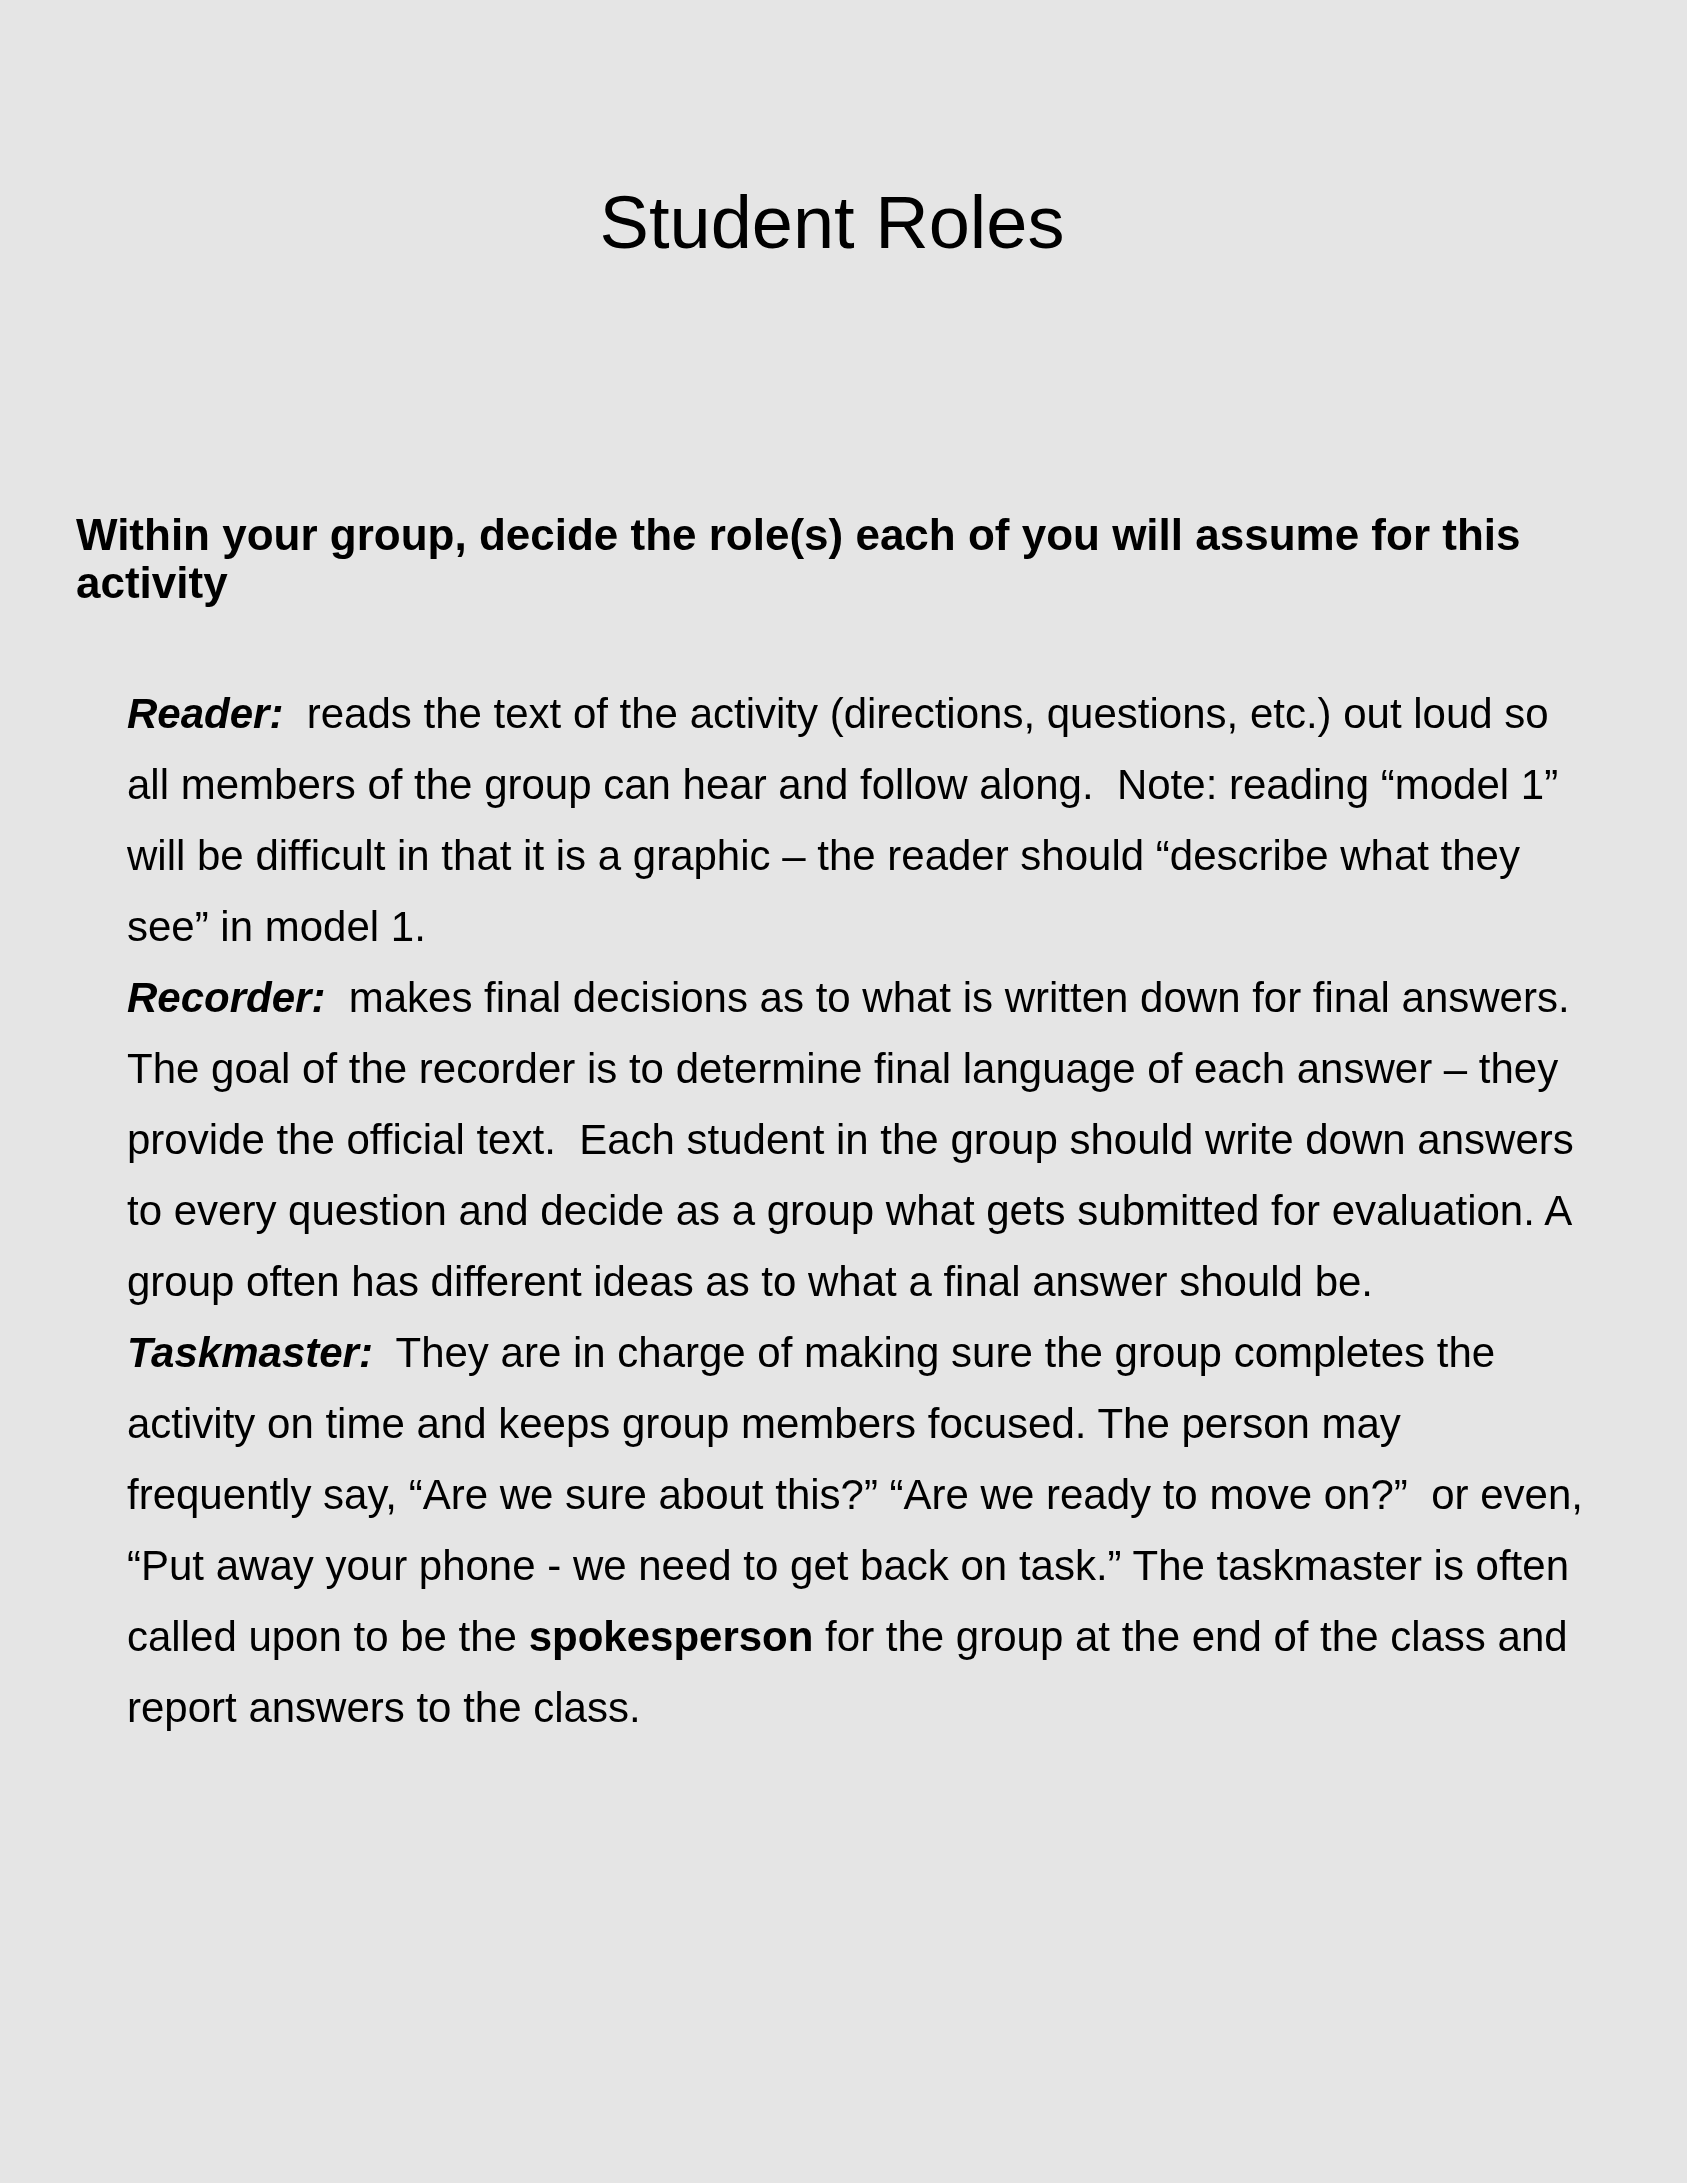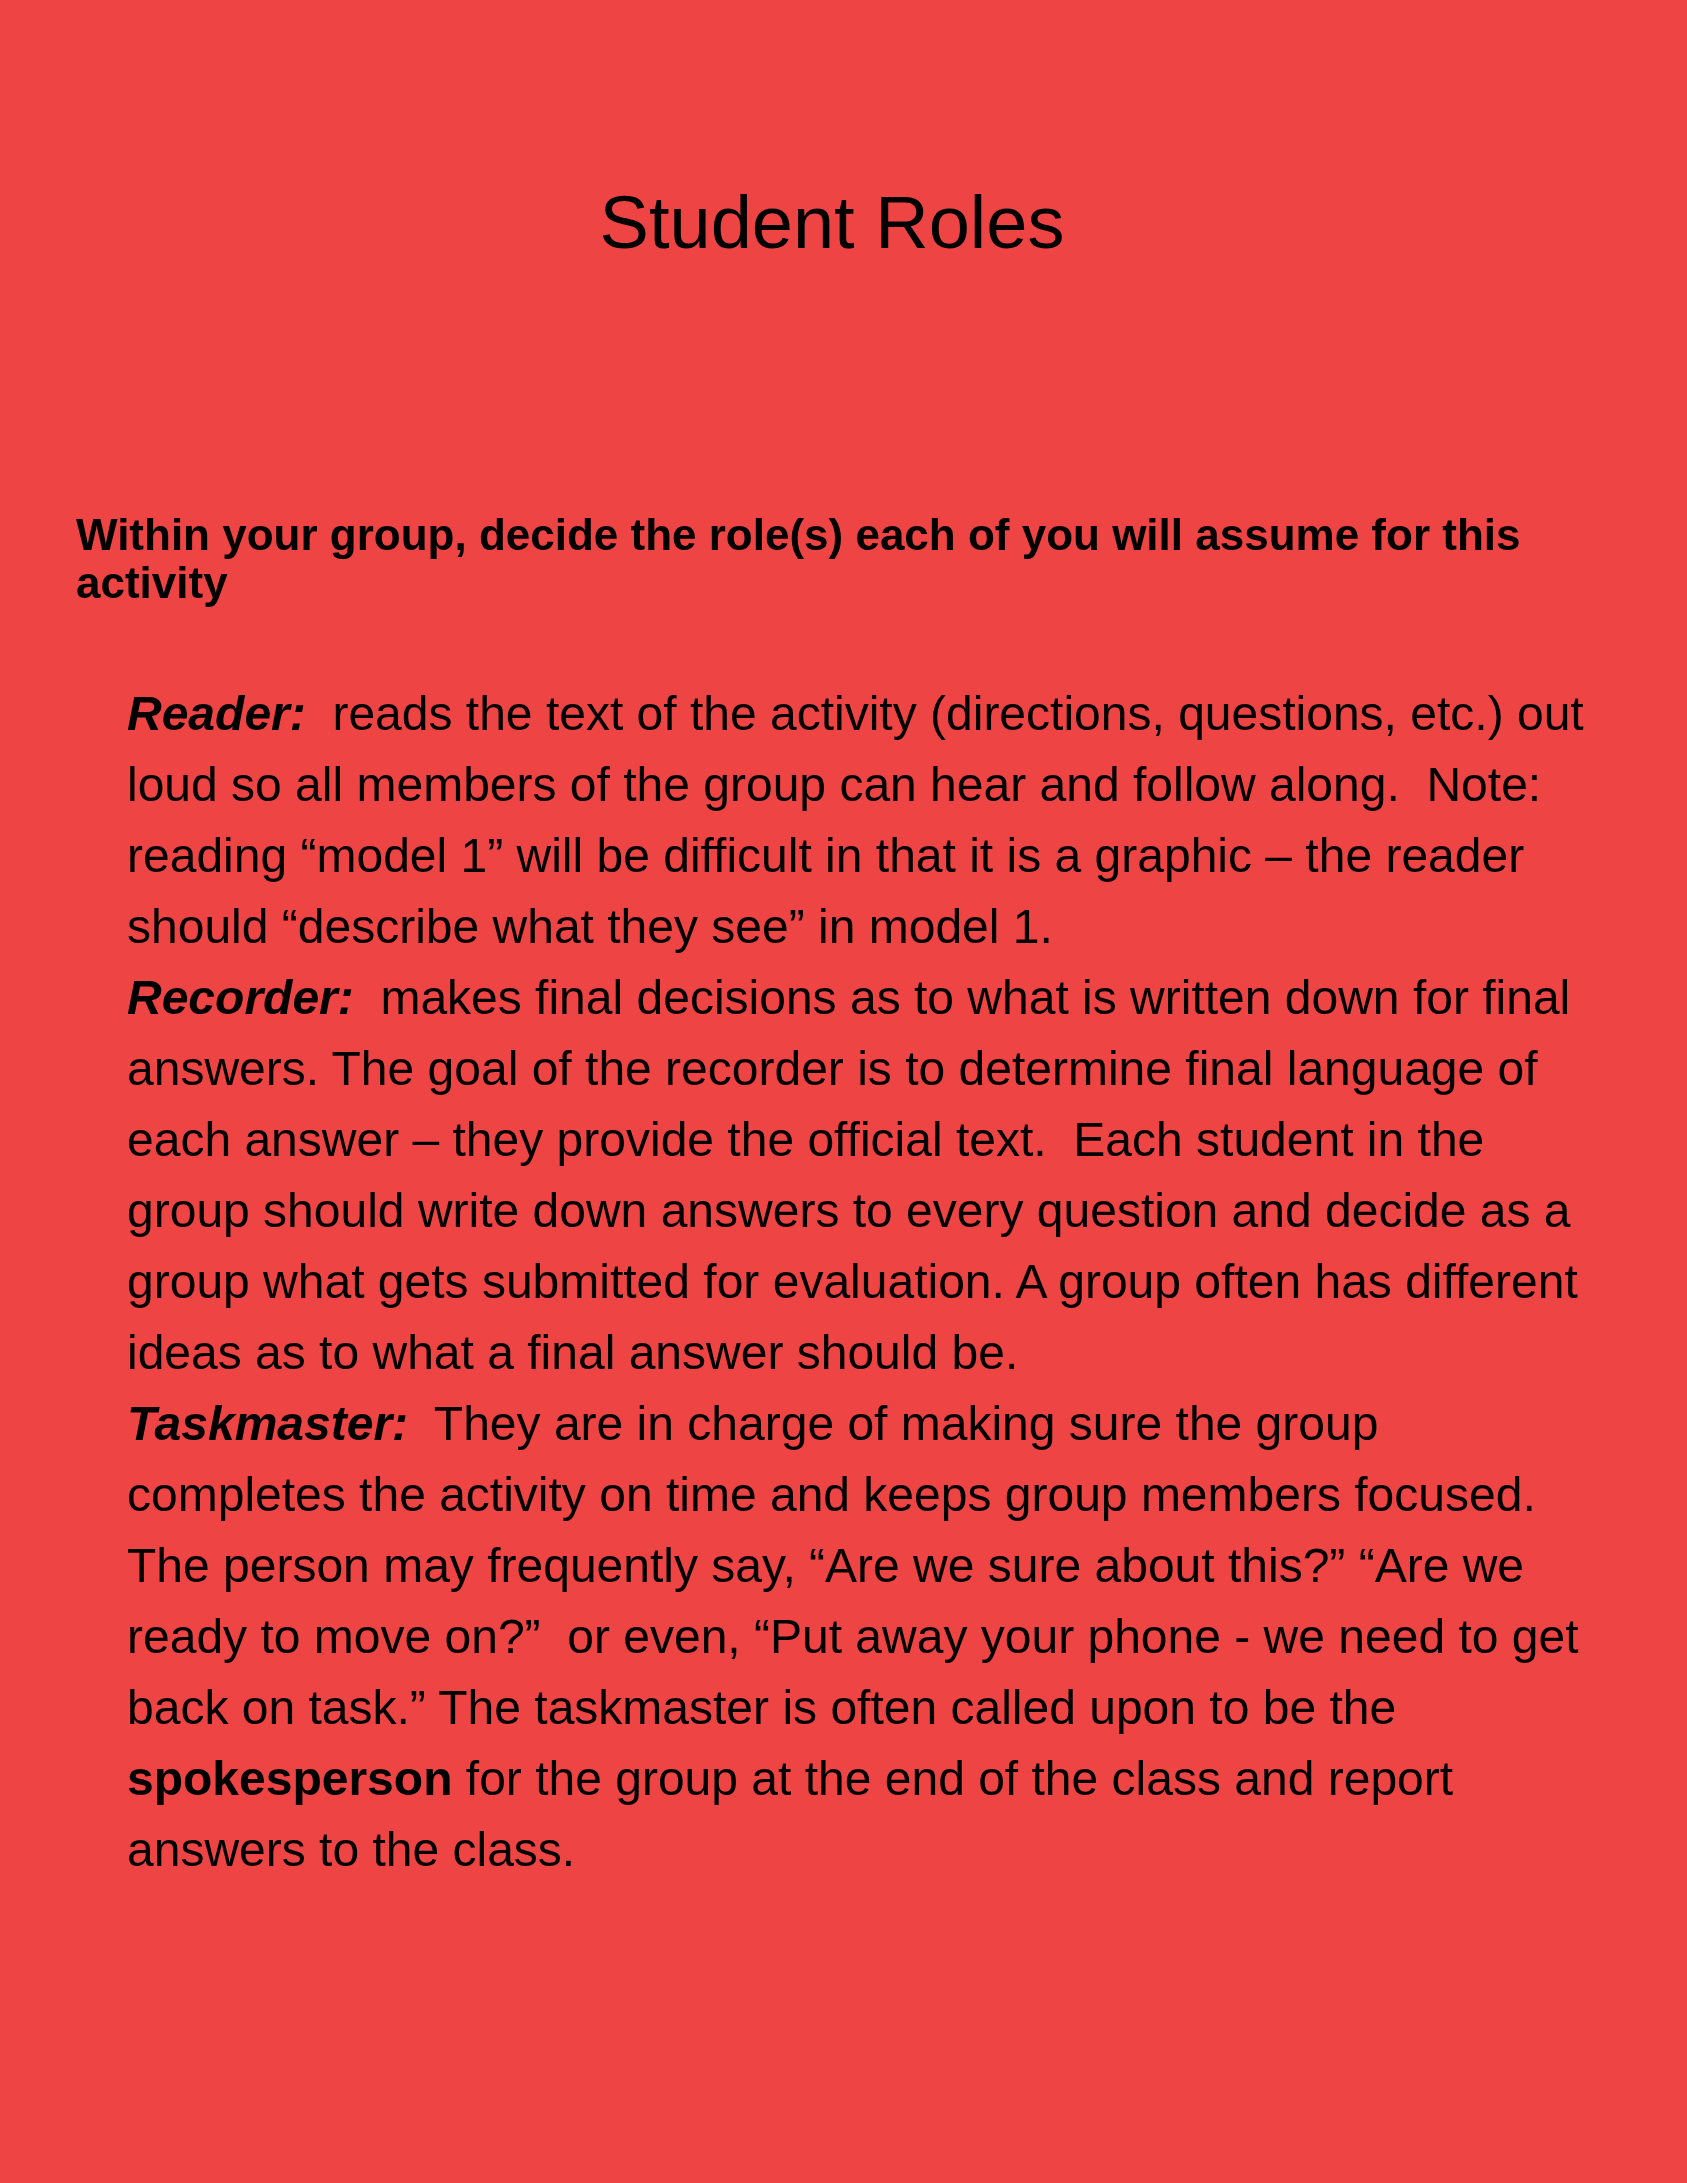--- a/index.html
+++ b/index.html
@@ -13,21 +13,21 @@
     font-family: "Liberation Sans", sans-serif;
     color: #000000;
     box-sizing: border-box;
     overflow: hidden;
   }
   .page {
     box-sizing: border-box;
     width: 1687px;
     height: 2183px;
     padding: 179px 99px 0 76px;
-    background: #ef4444;
+    background: #e5e5e5;
   }
   .title {
     margin: 0;
     font-family: "Liberation Sans", sans-serif;
     font-size: 74px;
     font-weight: 400;
     line-height: 1.2;
     text-align: center;
     letter-spacing: 0;
   }
@@ -37,21 +37,21 @@
     font-weight: 700;
     line-height: 48px;
     white-space: pre-wrap;
   }
   .roles {
     margin: 71px 0 0 51px;
     width: 1461px;
   }
   .role {
     margin: 0;
-    font-size: 48px;
+    font-size: 42px;
     font-weight: 400;
     line-height: 71px;
     white-space: pre-wrap;
   }
   .role-name {
     font-weight: 700;
     font-style: italic;
   }
   .bold-word {
     font-weight: 700;

